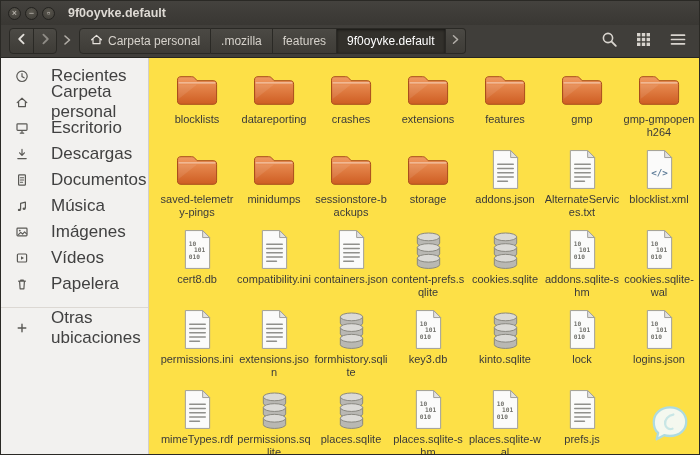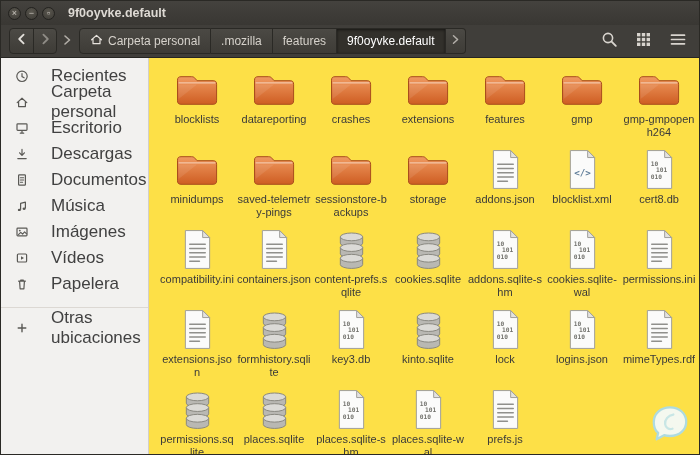--- a/index.html
+++ b/index.html
@@ -300,40 +300,40 @@
     <span class="file-label">gmp-gmpopenh264</span>
   </div>
           <div class="file-cell">
     <span class="file-icon">
               <svg width="46" height="36" viewBox="0 0 46 36">
                 <path d="M3.5 8.2 c0 -2.4 1.1 -3.5 3.5 -3.5 h10.6 c1.7 0 2.6 .6 3.6 1.8 l1.9 2.2 h16 c2.4 0 3.5 1.1 3.5 3.5 v16.6 c0 2.4 -1.1 3.5 -3.5 3.5 H7 c-2.4 0 -3.5 -1.1 -3.5 -3.5 z" fill="url(#gradFolder)" stroke="var(--folder-outline,#a84d1c)"></path>
                 <path d="M4.6 10.8 h36.8" stroke="rgba(255,255,255,.5)" stroke-width="1.3"></path>
                 <path d="M4.6 12.4 L23 12.4 4.6 27 z" fill="rgba(255,255,255,.09)"></path>
               </svg>
             </span>
+    <span class="file-label">saved-telemetry-pings</span>
+  </div>
+          <div class="file-cell">
+    <span class="file-icon">
+              <svg width="46" height="36" viewBox="0 0 46 36">
+                <path d="M3.5 8.2 c0 -2.4 1.1 -3.5 3.5 -3.5 h10.6 c1.7 0 2.6 .6 3.6 1.8 l1.9 2.2 h16 c2.4 0 3.5 1.1 3.5 3.5 v16.6 c0 2.4 -1.1 3.5 -3.5 3.5 H7 c-2.4 0 -3.5 -1.1 -3.5 -3.5 z" fill="url(#gradFolder)" stroke="var(--folder-outline,#a84d1c)"></path>
+                <path d="M4.6 10.8 h36.8" stroke="rgba(255,255,255,.5)" stroke-width="1.3"></path>
+                <path d="M4.6 12.4 L23 12.4 4.6 27 z" fill="rgba(255,255,255,.09)"></path>
+              </svg>
+            </span>
     <span class="file-label">minidumps</span>
   </div>
           <div class="file-cell">
     <span class="file-icon">
               <svg width="46" height="36" viewBox="0 0 46 36">
                 <path d="M3.5 8.2 c0 -2.4 1.1 -3.5 3.5 -3.5 h10.6 c1.7 0 2.6 .6 3.6 1.8 l1.9 2.2 h16 c2.4 0 3.5 1.1 3.5 3.5 v16.6 c0 2.4 -1.1 3.5 -3.5 3.5 H7 c-2.4 0 -3.5 -1.1 -3.5 -3.5 z" fill="url(#gradFolder)" stroke="var(--folder-outline,#a84d1c)"></path>
                 <path d="M4.6 10.8 h36.8" stroke="rgba(255,255,255,.5)" stroke-width="1.3"></path>
                 <path d="M4.6 12.4 L23 12.4 4.6 27 z" fill="rgba(255,255,255,.09)"></path>
               </svg>
             </span>
-    <span class="file-label">saved-telemetry-pings</span>
-  </div>
-          <div class="file-cell">
-    <span class="file-icon">
-              <svg width="46" height="36" viewBox="0 0 46 36">
-                <path d="M3.5 8.2 c0 -2.4 1.1 -3.5 3.5 -3.5 h10.6 c1.7 0 2.6 .6 3.6 1.8 l1.9 2.2 h16 c2.4 0 3.5 1.1 3.5 3.5 v16.6 c0 2.4 -1.1 3.5 -3.5 3.5 H7 c-2.4 0 -3.5 -1.1 -3.5 -3.5 z" fill="url(#gradFolder)" stroke="var(--folder-outline,#a84d1c)"></path>
-                <path d="M4.6 10.8 h36.8" stroke="rgba(255,255,255,.5)" stroke-width="1.3"></path>
-                <path d="M4.6 12.4 L23 12.4 4.6 27 z" fill="rgba(255,255,255,.09)"></path>
-              </svg>
-            </span>
     <span class="file-label">sessionstore-backups</span>
   </div>
           <div class="file-cell">
     <span class="file-icon">
               <svg width="46" height="36" viewBox="0 0 46 36">
                 <path d="M3.5 8.2 c0 -2.4 1.1 -3.5 3.5 -3.5 h10.6 c1.7 0 2.6 .6 3.6 1.8 l1.9 2.2 h16 c2.4 0 3.5 1.1 3.5 3.5 v16.6 c0 2.4 -1.1 3.5 -3.5 3.5 H7 c-2.4 0 -3.5 -1.1 -3.5 -3.5 z" fill="url(#gradFolder)" stroke="var(--folder-outline,#a84d1c)"></path>
                 <path d="M4.6 10.8 h36.8" stroke="rgba(255,255,255,.5)" stroke-width="1.3"></path>
                 <path d="M4.6 12.4 L23 12.4 4.6 27 z" fill="rgba(255,255,255,.09)"></path>
               </svg>
             </span>
@@ -347,20 +347,36 @@
                 <g stroke="#90908c" stroke-width="1.5" stroke-linecap="round">
                   <path d="M9 15.5 h16"></path>
                   <path d="M9 19.9 h16"></path>
                   <path d="M9 24.3 h16"></path>
                   <path d="M9 28.7 h16"></path>
                   <path d="M9 33.1 h10"></path>
                 </g>
               </svg>
             </span>
     <span class="file-label">addons.json</span>
+  </div>
+          <div class="file-cell">
+    <span class="file-icon">
+              <svg width="33" height="41" viewBox="0 0 34 42">
+                <path d="M4.5 1.5 h17.8 l7.2 7.2 V40.5 H4.5 z" fill="#fbfbfa" stroke="#9e9d99" stroke-linejoin="round"></path>
+                <path d="M22.3 1.5 l7.2 7.2 h-7.2 z" fill="#e3e2df" stroke="#9e9d99" stroke-linejoin="round"></path>
+                <g stroke="#90908c" stroke-width="1.5" stroke-linecap="round">
+                  <path d="M9 15.5 h16"></path>
+                  <path d="M9 19.9 h16"></path>
+                  <path d="M9 24.3 h16"></path>
+                  <path d="M9 28.7 h16"></path>
+                  <path d="M9 33.1 h10"></path>
+                </g>
+              </svg>
+            </span>
+    <span class="file-label">AlternateServices.txt</span>
   </div>
           <div class="file-cell">
     <span class="file-icon">
               <svg width="33" height="41" viewBox="0 0 34 42">
                 <path d="M4.5 1.5 h17.8 l7.2 7.2 V40.5 H4.5 z" fill="#fbfbfa" stroke="#9e9d99" stroke-linejoin="round"></path>
                 <path d="M22.3 1.5 l7.2 7.2 h-7.2 z" fill="#e3e2df" stroke="#9e9d99" stroke-linejoin="round"></path>
                 <text x="17" y="28" text-anchor="middle" font-family="DejaVu Sans Mono, monospace" font-size="9.5" font-weight="bold" fill="#5f7d99">&lt;/&gt;</text>
               </svg>
             </span>
     <span class="file-label">blocklist.xml</span>

